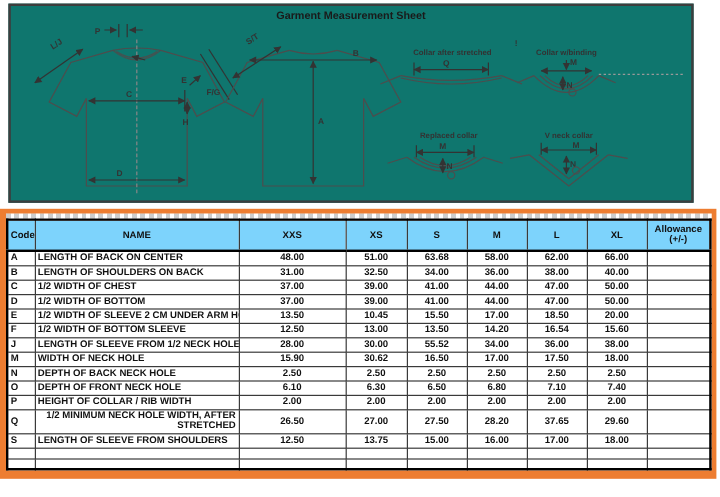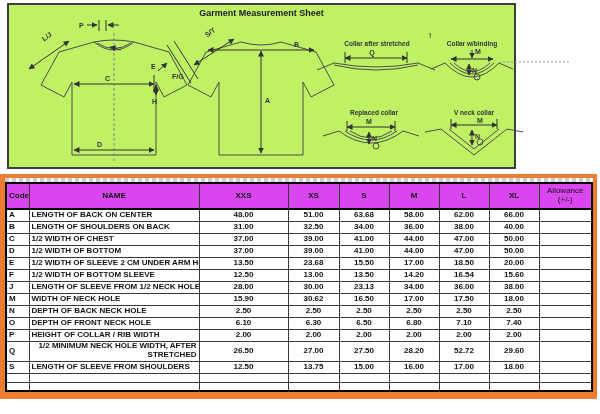--- a/index.html
+++ b/index.html
@@ -2,22 +2,22 @@
 <html><head>
 <meta charset="utf-8">
 <style>
   html,body{margin:0;padding:0;}
   body{
     width:600px;height:414px;position:relative;background:#ffffff;
     font-family:"Liberation Sans", sans-serif;overflow:hidden;
   }
   
   .diagram-panel{
-    position:absolute;left:7px;top:3px;width:509px;height:166px;
-    border:2px solid #3d3d3d;box-sizing:border-box;background:#bef264;
+    position:absolute;left:7px;top:3px;width:571px;height:166px;
+    border:2px solid #3d3d3d;box-sizing:border-box;background:#0f766e;
   }
   .sheet-title{
     position:absolute;top:3px;left:0;width:100%;text-align:center;
     font-size:9px;font-weight:bold;color:#1a1a1a;
   }
   .diagram-svg{position:absolute;left:0;top:0;width:567px;height:162px;}
   .diagram-svg text{fill:#333;font-family:"Liberation Sans",sans-serif;}
   .shape{fill:none;stroke:#4d4d4d;stroke-width:1;}
   .dim{fill:none;stroke:#333;stroke-width:1;}
   .lbl{font-size:7px;font-weight:bold;}
@@ -36,24 +36,24 @@
   table.meas{
     border-collapse:collapse;table-layout:fixed;width:588px;
     font-size:8px;font-weight:bold;color:#111;
     border:2px solid #000;
   }
   table.meas th,table.meas td{
     border:1px solid #3a3a3a;padding:0 2px;overflow:hidden;
     white-space:nowrap;line-height:1.1;
   }
   table.meas thead th{
-    height:24px;background:#d946ef;text-align:center;vertical-align:middle;
+    height:24px;background:#7dd3fc;text-align:center;vertical-align:middle;
     border-bottom:2px solid #000;font-size:8px;
   }
-  th.allow-h{font-weight:normal;font-size:7.5px;text-align:left;vertical-align:top;margin-left:12px;}
+  th.allow-h{font-weight:bold;font-size:7.5px;text-align:left;vertical-align:top;margin-left:12px;}
   table.meas tbody tr{height:12px;}
   table.meas tbody tr.tall{height:20px;}
   table.meas tbody tr.empty{height:9px;}
   td.code{text-align:left;}
   td.name{text-align:left;}
   td.name.wrap{white-space:normal;text-align:right;}
   td.num{text-align:center;}
 </style>
 </head>
 <body>
@@ -256,21 +256,21 @@
             <td class="num">41.00</td>
             <td class="num">44.00</td>
             <td class="num">47.00</td>
             <td class="num">50.00</td>
             <td class="allow"></td>
           </tr>
           <tr>
             <td class="code">E</td>
             <td class="name">1/2 WIDTH OF SLEEVE 2 CM UNDER ARM HOLE</td>
             <td class="num">13.50</td>
-            <td class="num">23.68</td>
+            <td class="num">10.45</td>
             <td class="num">15.50</td>
             <td class="num">17.00</td>
             <td class="num">18.50</td>
             <td class="num">20.00</td>
             <td class="allow"></td>
           </tr>
           <tr>
             <td class="code">F</td>
             <td class="name">1/2 WIDTH OF BOTTOM SLEEVE</td>
             <td class="num">12.50</td>
@@ -279,21 +279,21 @@
             <td class="num">14.20</td>
             <td class="num">16.54</td>
             <td class="num">15.60</td>
             <td class="allow"></td>
           </tr>
           <tr>
             <td class="code">J</td>
             <td class="name">LENGTH OF SLEEVE FROM 1/2 NECK HOLE</td>
             <td class="num">28.00</td>
             <td class="num">30.00</td>
-            <td class="num">23.13</td>
+            <td class="num">55.52</td>
             <td class="num">34.00</td>
             <td class="num">36.00</td>
             <td class="num">38.00</td>
             <td class="allow"></td>
           </tr>
           <tr>
             <td class="code">M</td>
             <td class="name">WIDTH OF NECK HOLE</td>
             <td class="num">15.90</td>
             <td class="num">30.62</td>
@@ -336,21 +336,21 @@
             <td class="num">2.00</td>
             <td class="allow"></td>
           </tr>
           <tr class="tall">
             <td class="code">Q</td>
             <td class="name wrap">1/2 MINIMUM NECK HOLE WIDTH, AFTER STRETCHED</td>
             <td class="num">26.50</td>
             <td class="num">27.00</td>
             <td class="num">27.50</td>
             <td class="num">28.20</td>
-            <td class="num">52.72</td>
+            <td class="num">37.65</td>
             <td class="num">29.60</td>
             <td class="allow"></td>
           </tr>
           <tr>
             <td class="code">S</td>
             <td class="name"> LENGTH OF SLEEVE FROM SHOULDERS</td>
             <td class="num">12.50</td>
             <td class="num">13.75</td>
             <td class="num">15.00</td>
             <td class="num">16.00</td>

